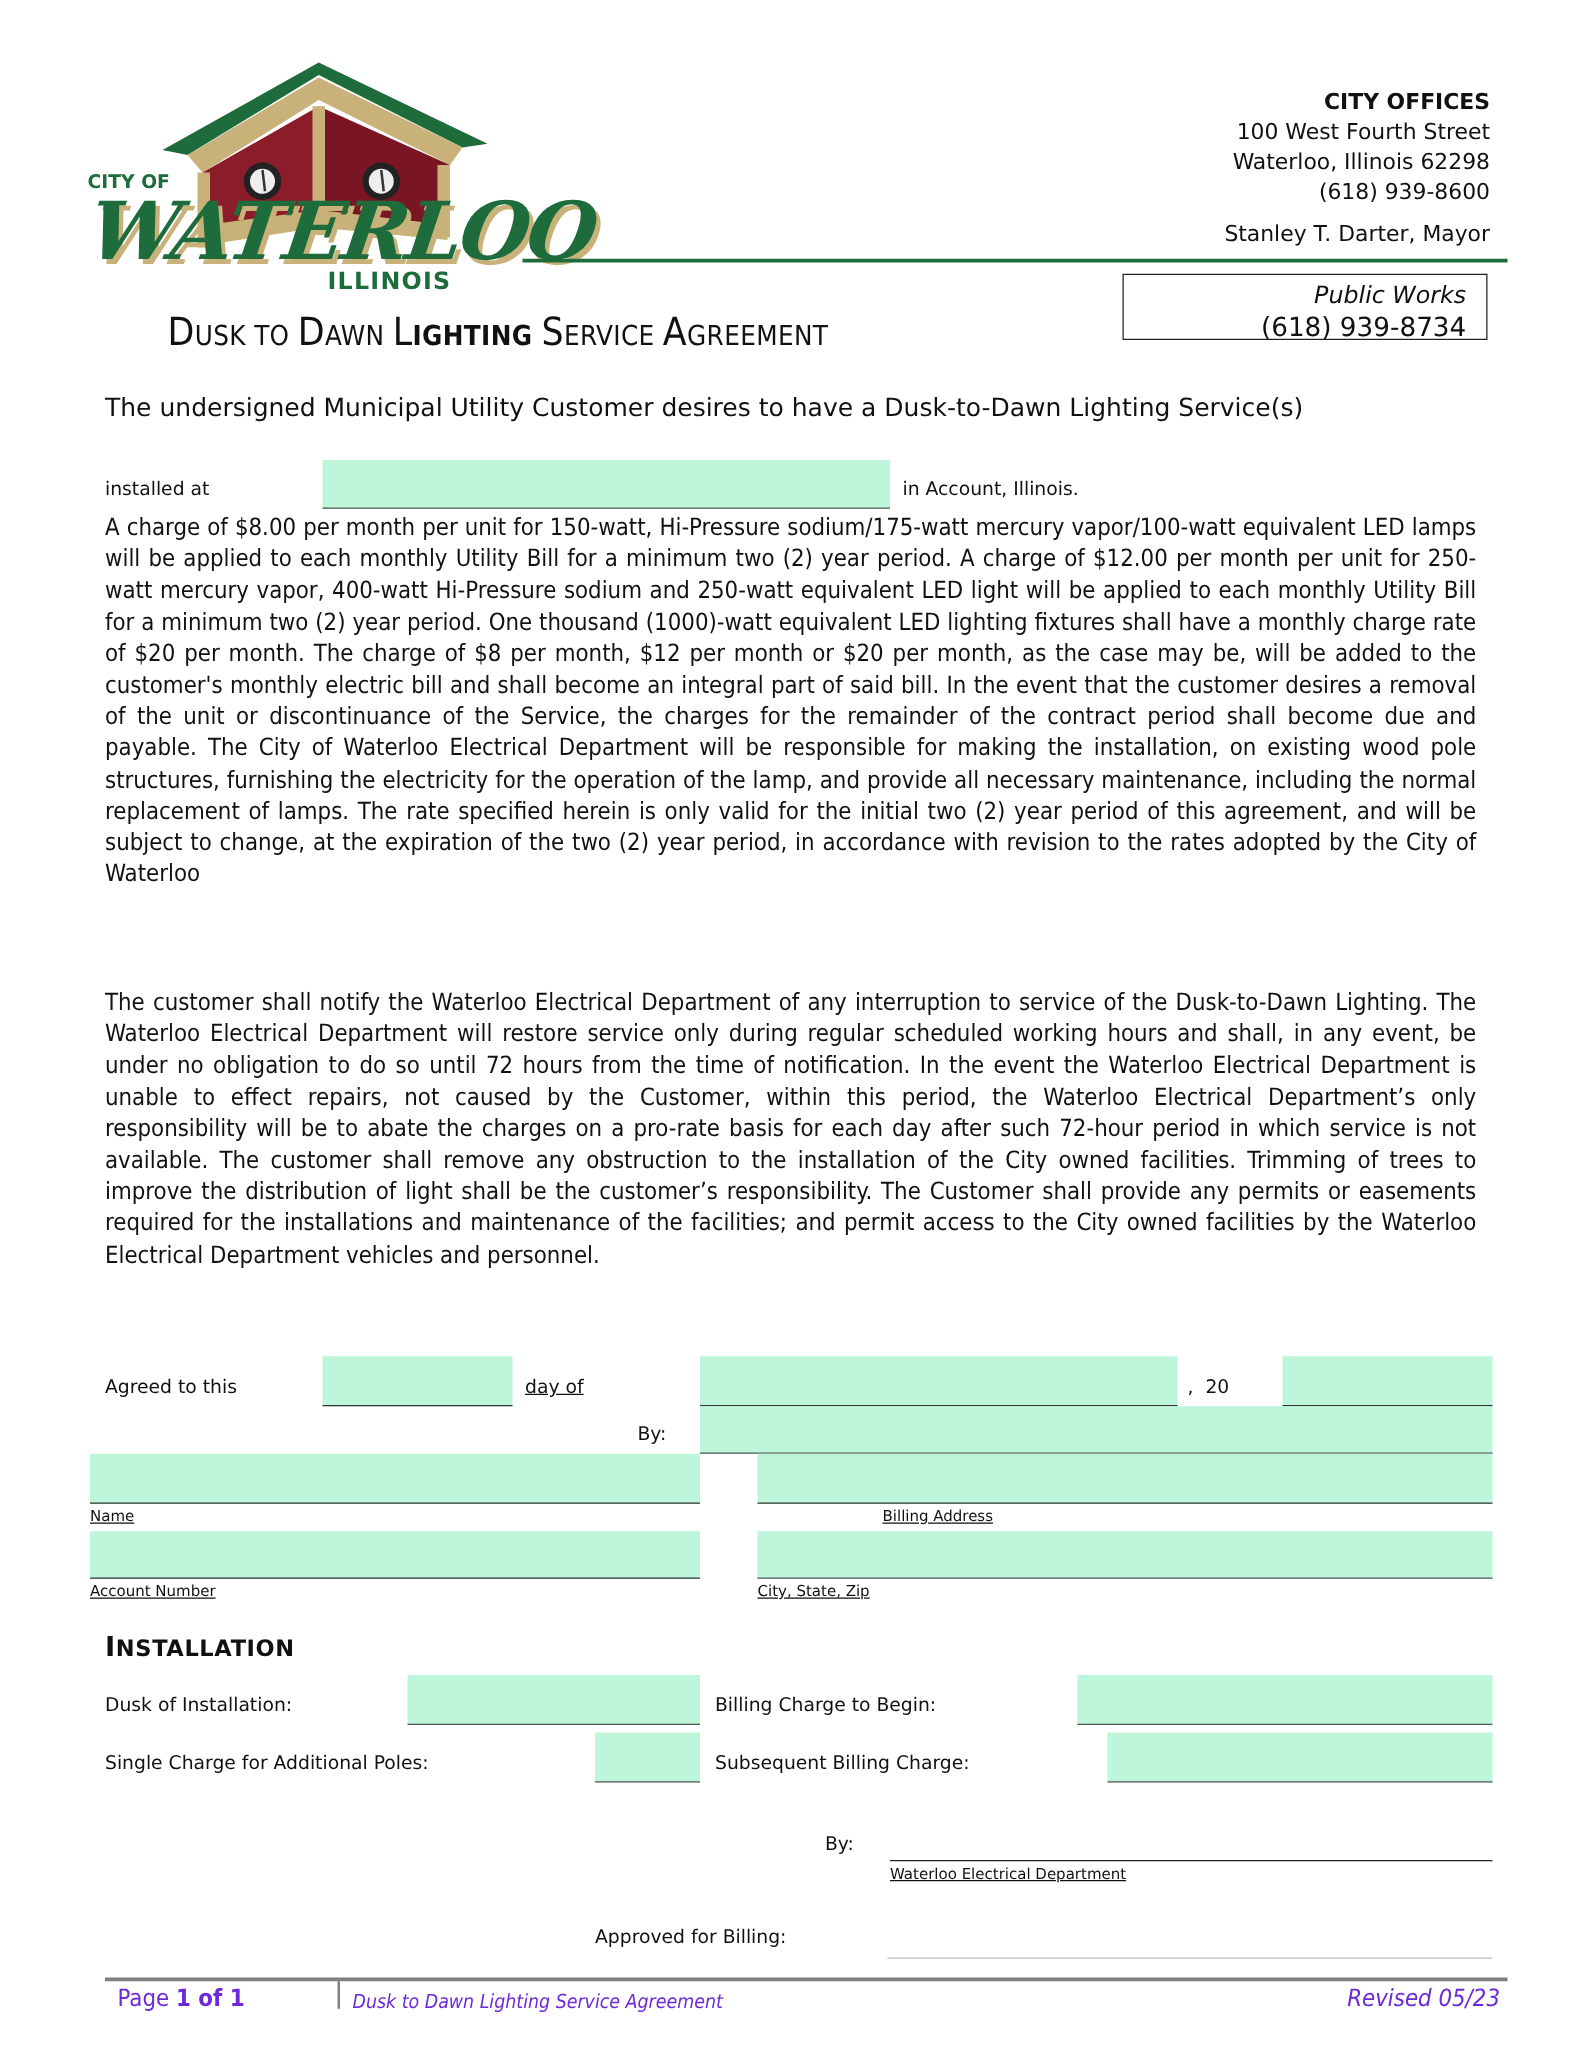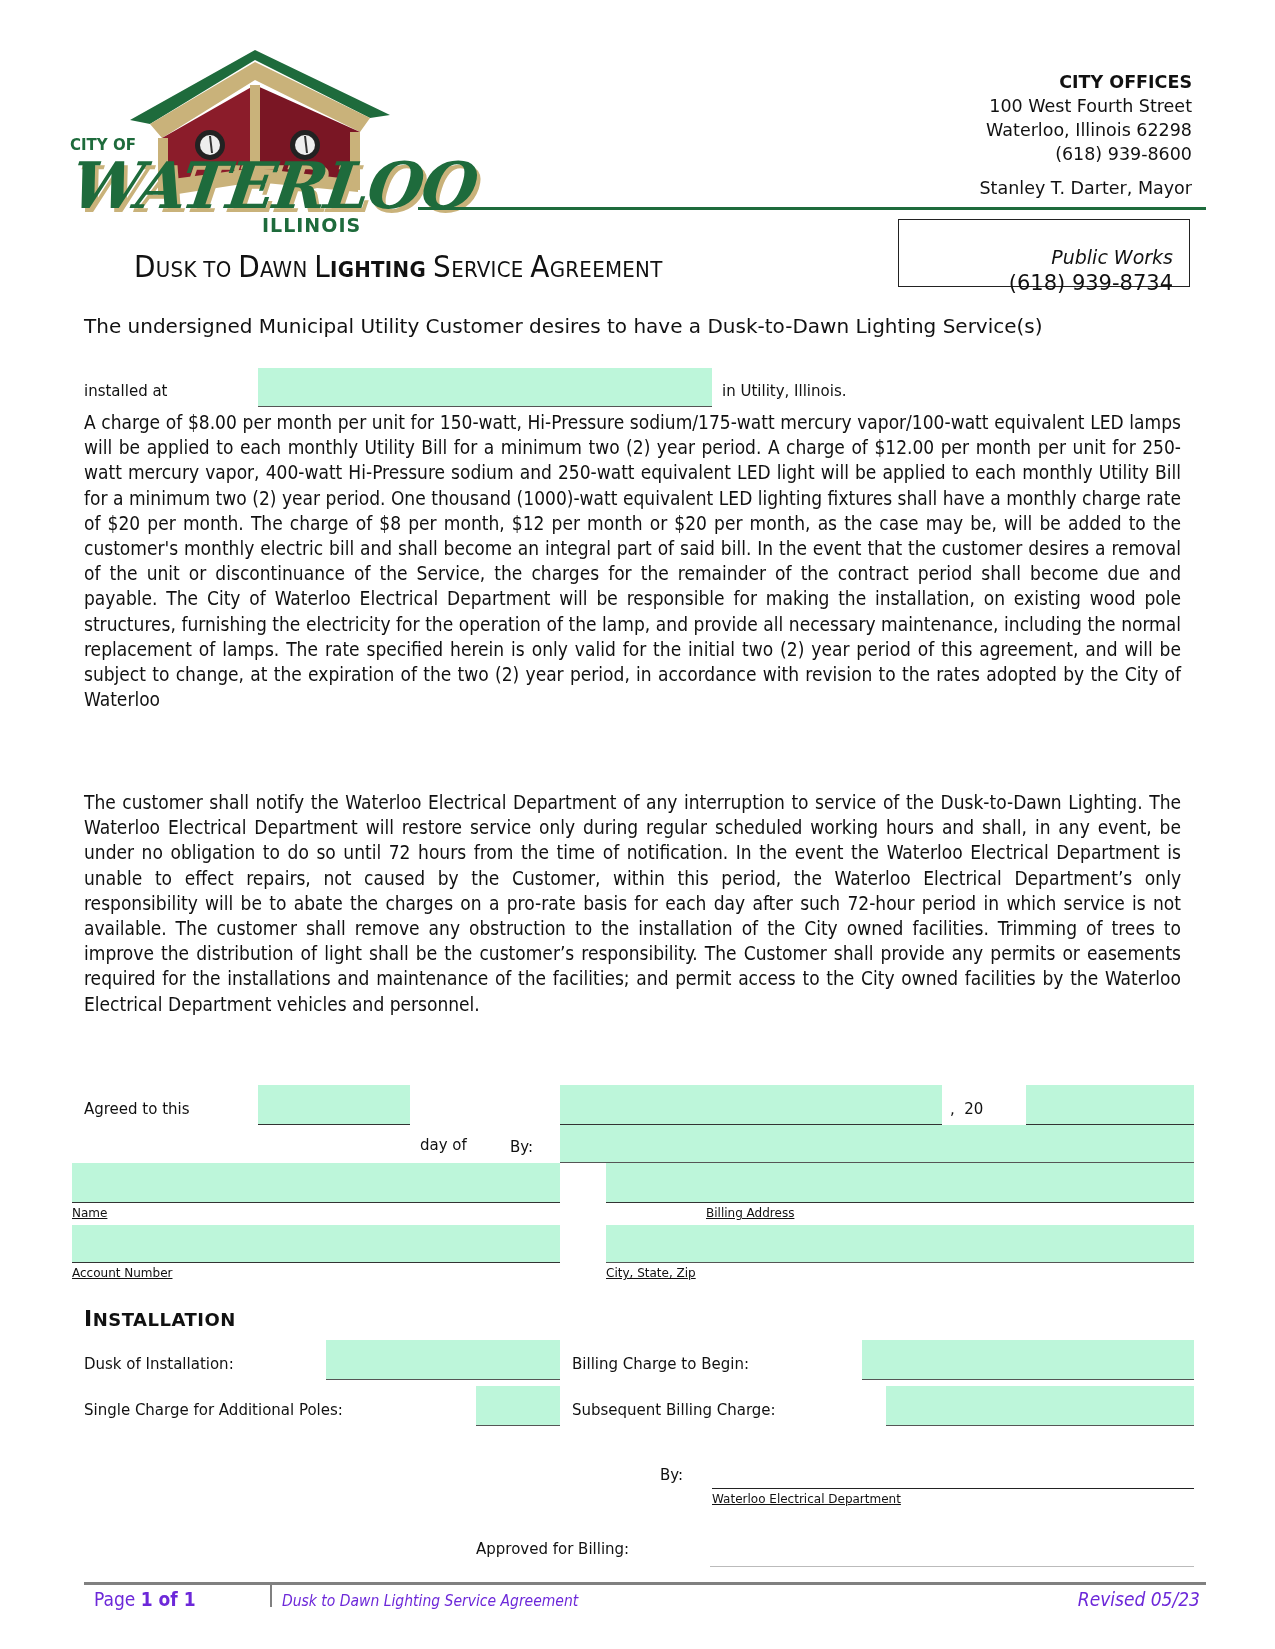--- a/index.html
+++ b/index.html
@@ -4,22 +4,22 @@
 <style>
   html, body { margin:0; padding:0; background:#ffffff; }
   body { width:1275px; height:1649px; position:relative; overflow:hidden;
          font-family:"DejaVu Sans","Liberation Sans",sans-serif; color:#111; }
   .abs { position:absolute; }
   .logo { left:70px; top:40px; width:340px; height:200px; }
   .office { right:83px; top:70px; text-align:right; font-size:17.5px; line-height:24px; }
   .office .head { font-weight:bold; }
   .office .mayor { margin-top:10px; }
   .green-rule { left:418px; top:207px; width:788px; height:3px; background:#1e6b3c; }
-  .pw-box { left:898px; top:219px; width:292px; height:68px; border:1.5px solid #222; box-sizing:border-box;
-            text-align:right; padding:24px 16px 0 0; font-size:19px; line-height:26px; }
+  .pw-box { left:898px; top:219px; width:292px; height:53px; border:1.5px solid #222; box-sizing:border-box;
+            text-align:right; padding:3px 16px 0 0; font-size:19px; line-height:26px; }
   .pw-box .dept { font-style:italic; }
   .pw-box .phone { font-size:21px; }
   .title { left:134px; top:248px; font-family:"DejaVu Sans Condensed","DejaVu Sans",sans-serif;
            font-size:22px; letter-spacing:0.3px; font-variant:small-caps; }
   .title span { font-size:31px; }
   .intro { left:84px; top:314px; font-size:20px; font-family:"DejaVu Sans",sans-serif; }
   .field { background:#bdf6da; border-bottom:1.5px solid #333; box-sizing:border-box; }
   .field.light { border-bottom-color:#555; }
   .lbl { font-size:15px; }
   .para { left:84px; width:1097px; font-size:19px; line-height:25.2px; text-align:justify;
@@ -77,28 +77,28 @@
 </div>
 
 <div class="abs title">
   <span>D</span><b style="font-weight:normal">USK TO </b><span>D</span><b style="font-weight:normal">AWN </b><span>L</span><b style="font-weight:bold">IGHTING </b><span>S</span><b style="font-weight:normal">ERVICE </b><span>A</span><b style="font-weight:normal">GREEMENT</b>
 </div>
 
 <div class="abs intro">The undersigned Municipal Utility Customer desires to have a Dusk-to-Dawn Lighting Service(s)</div>
 
 <div class="abs lbl" style="left:84px;top:382px;">installed at</div>
 <div class="abs field light" style="left:258px;top:368px;width:454px;height:39px;"></div>
-<div class="abs lbl" style="left:722px;top:382px;">in Utility, Illinois.</div>
+<div class="abs lbl" style="left:722px;top:382px;">in Account, Illinois.</div>
 
 <div class="abs para" style="top:410px;">A charge of $8.00 per month per unit for 150-watt, Hi-Pressure sodium/175-watt mercury vapor/100-watt equivalent LED lamps will be applied to each monthly Utility Bill for a minimum two (2) year period. A charge of $12.00 per month per unit for 250-watt mercury vapor, 400-watt Hi-Pressure sodium and 250-watt equivalent LED light will be applied to each monthly Utility Bill for a minimum two (2) year period. One thousand (1000)-watt equivalent LED lighting fixtures shall have a monthly charge rate of $20 per month. The charge of $8 per month, $12 per month or $20 per month, as the case may be, will be added to the customer's monthly electric bill and shall become an integral part of said bill. In the event that the customer desires a removal of the unit or discontinuance of the Service, the charges for the remainder of the contract period shall become due and payable. The City of Waterloo Electrical Department will be responsible for making the installation, on existing wood pole structures, furnishing the electricity for the operation of the lamp, and provide all necessary maintenance, including the normal replacement of lamps. The rate specified herein is only valid for the initial two (2) year period of this agreement, and will be subject to change, at the expiration of the two (2) year period, in accordance with revision to the rates adopted by the City of Waterloo</div>
 <div class="abs para" style="top:790px;">The customer shall notify the Waterloo Electrical Department of any interruption to service of the Dusk-to-Dawn Lighting.  The Waterloo Electrical Department will restore service only during regular scheduled working hours and shall, in any event, be under no obligation to do so until 72 hours from the time of notification.  In the event the Waterloo Electrical Department is unable to effect repairs, not caused by the Customer, within this period, the Waterloo Electrical Department’s only responsibility will be to abate the charges on a pro-rate basis for each day after such 72-hour period in which service is not available.  The customer shall remove any obstruction to the installation of the City owned facilities. Trimming of trees to improve the distribution of light shall be the customer’s responsibility.  The Customer shall provide any permits or easements required for the installations and maintenance of the facilities; and permit access to the City owned facilities by the Waterloo Electrical Department vehicles and personnel.</div>
 
 <div class="abs lbl" style="left:84px;top:1100px;">Agreed to this</div>
 <div class="abs field" style="left:258px;top:1085px;width:152px;height:40px;"></div>
-<div class="abs lbl" style="left:420px;top:1136px;">day of</div>
+<div class="abs lbl" style="left:420px;top:1100px;text-decoration:underline;">day of</div>
 <div class="abs field" style="left:560px;top:1085px;width:382px;height:40px;"></div>
 <div class="abs lbl" style="left:950px;top:1100px;white-space:pre;">,  20</div>
 <div class="abs field" style="left:1026px;top:1085px;width:168px;height:40px;"></div>
 
 <div class="abs lbl" style="left:510px;top:1138px;">By:</div>
 <div class="abs field light" style="left:560px;top:1125px;width:634px;height:38px;"></div>
 
 <div class="abs field" style="left:72px;top:1163px;width:488px;height:40px;"></div>
 <div class="abs field" style="left:606px;top:1163px;width:588px;height:40px;"></div>
 <div class="abs caption" style="left:72px;top:1206px;width:488px;">Name</div>

